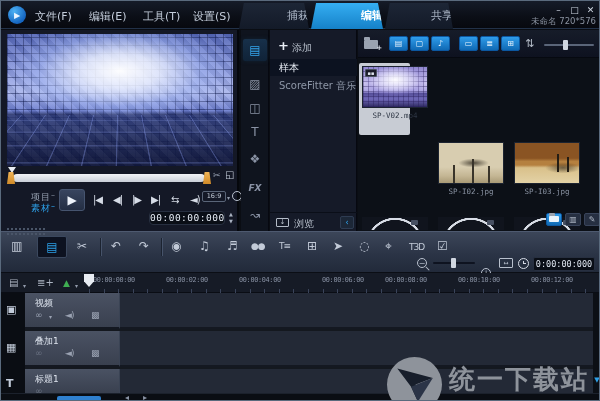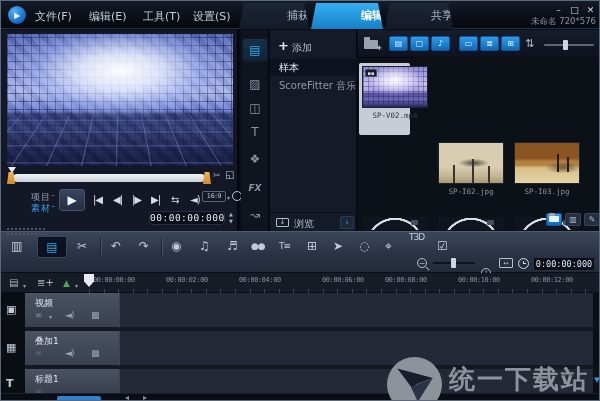--- a/index.html
+++ b/index.html
@@ -321,21 +321,21 @@
     <div class="abs tb-div" style="left:160px"></div>
     <span class="abs tb-ico" style="left:170px">◉</span>
     <span class="abs tb-ico" style="left:198px">♫</span>
     <span class="abs tb-ico" style="left:226px">♬</span>
     <span class="abs tb-ico small" style="left:250px;top:9px">●●</span>
     <span class="abs tb-ico small" style="left:278px;top:9px">T≡</span>
     <span class="abs tb-ico" style="left:306px">⊞</span>
     <span class="abs tb-ico" style="left:332px">➤</span>
     <span class="abs tb-ico" style="left:358px">◌</span>
     <span class="abs tb-ico" style="left:384px">⌖</span>
-    <span class="abs tb-ico small" style="left:408px;top:0">T3D</span>
+    <span class="abs tb-ico small" style="left:408px;top:10px">T3D</span>
     <span class="abs tb-ico" style="left:436px">☑</span>
 
     <div class="abs mag" style="left:416px;top:26px">−</div>
     <div class="abs slider-track" style="left:432px;top:30px;width:42px;background:#0e1320"></div>
     <div class="abs slider-handle" style="left:450px;top:26px"></div>
     <div class="abs mag" style="left:480px;top:26px">+</div>
     <div class="abs fit-ico" style="left:498px;top:26px">↔</div>
     <div class="abs clock" style="left:517px;top:26px"></div>
     <div class="abs tl-timecode mono" style="left:532px;top:25px">0:00:00:000</div>
   </div>

